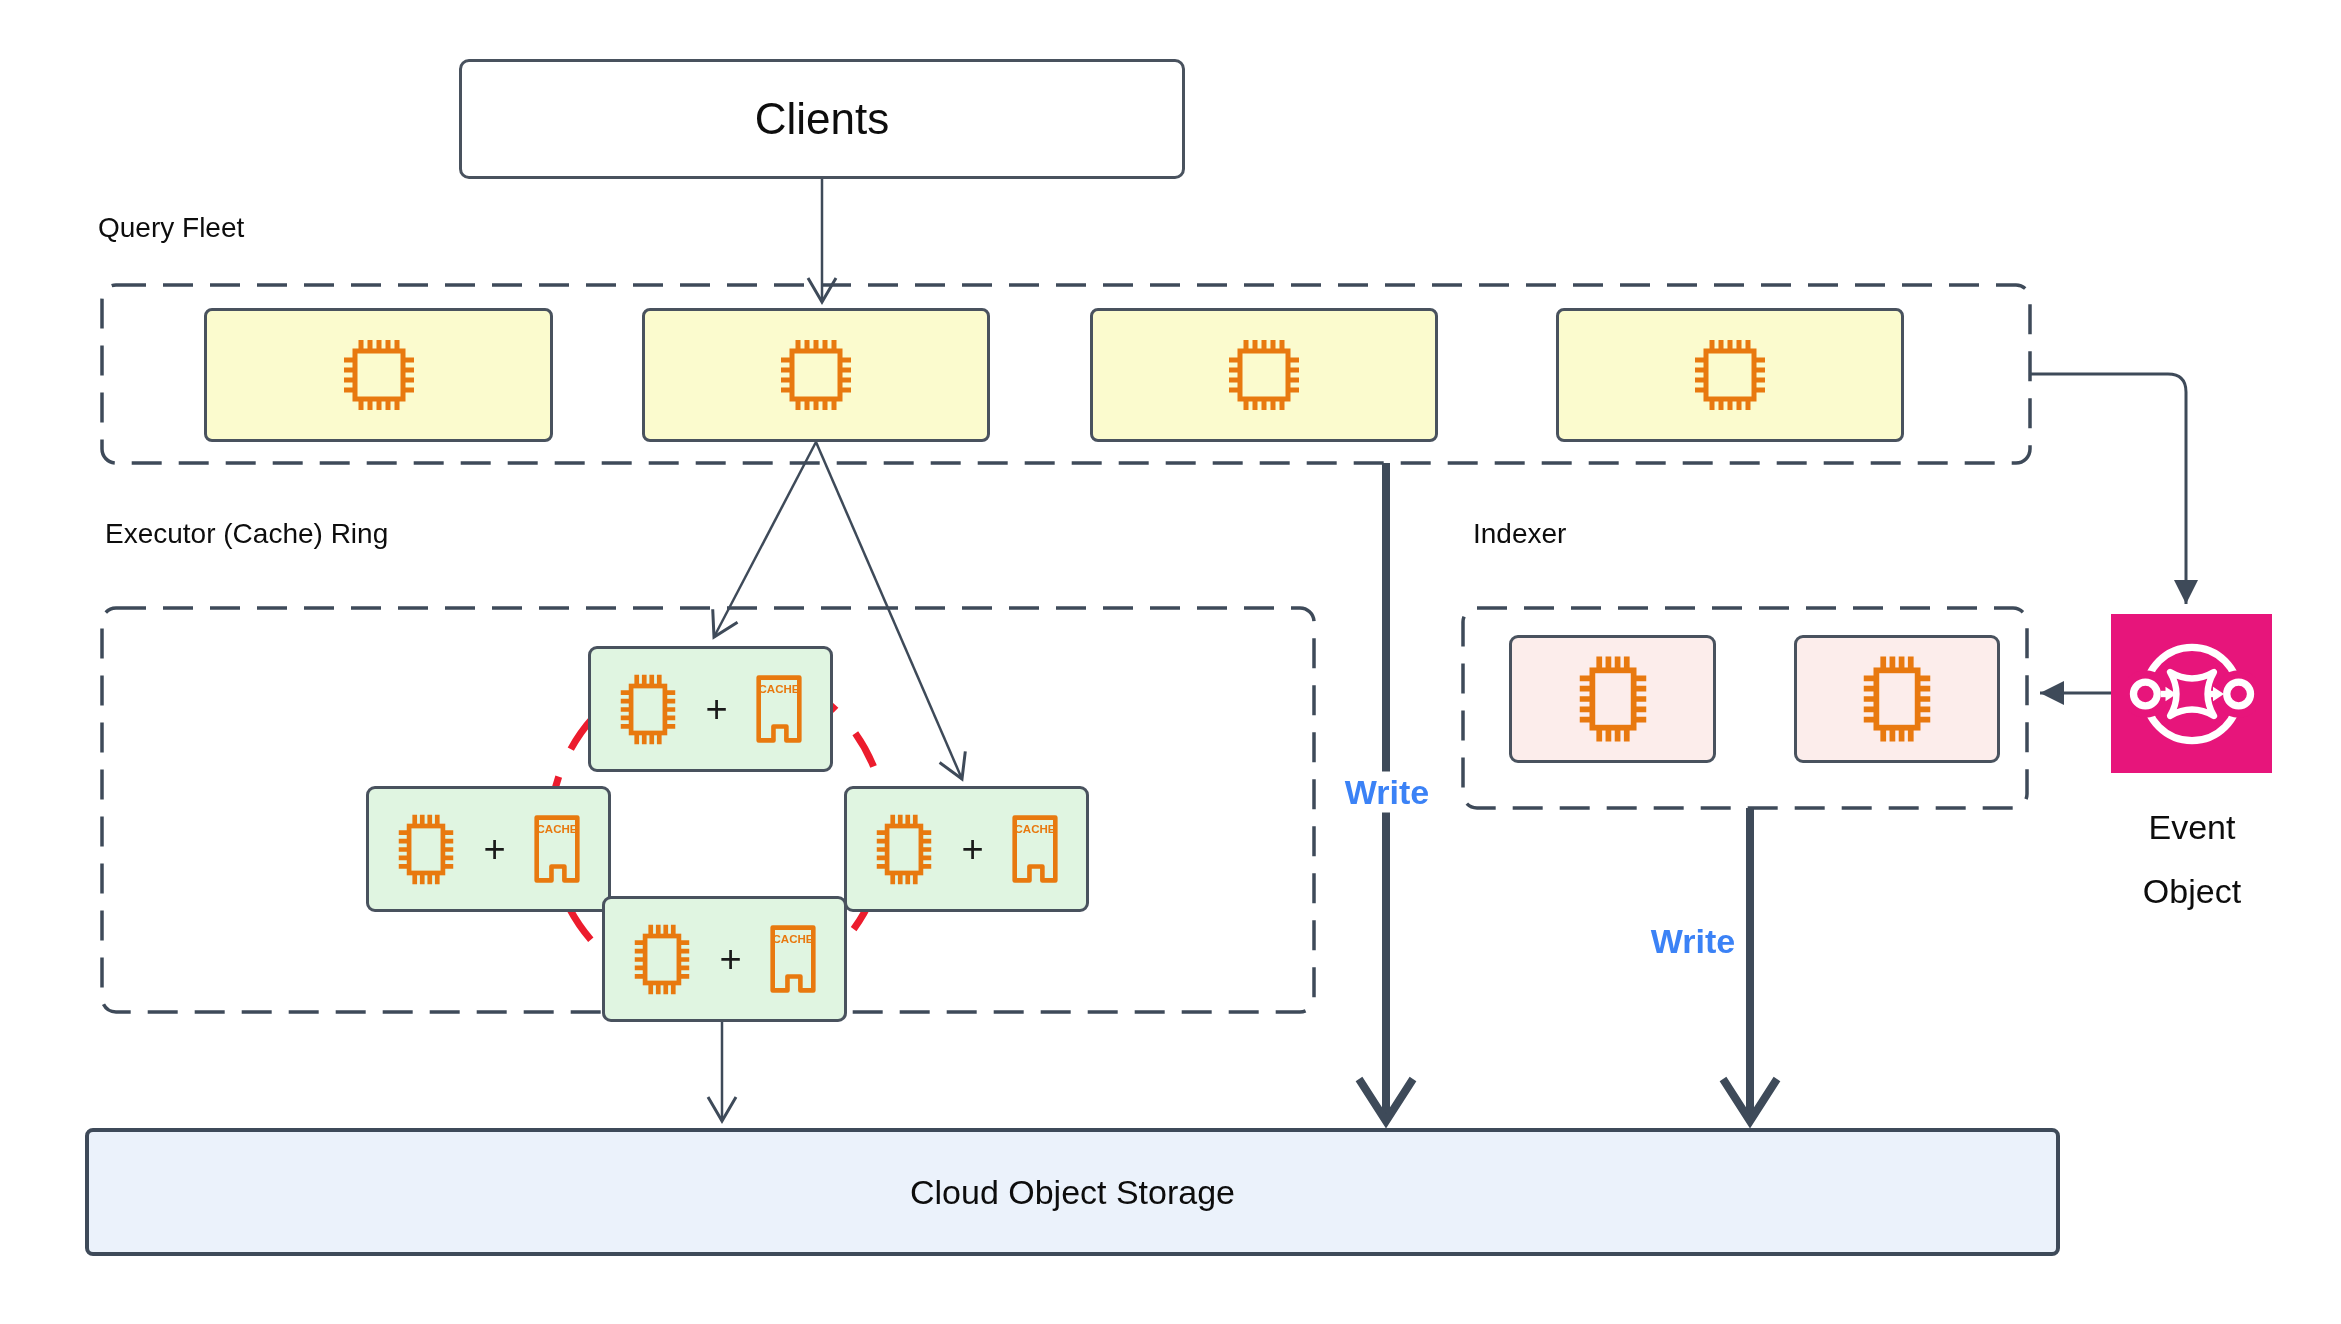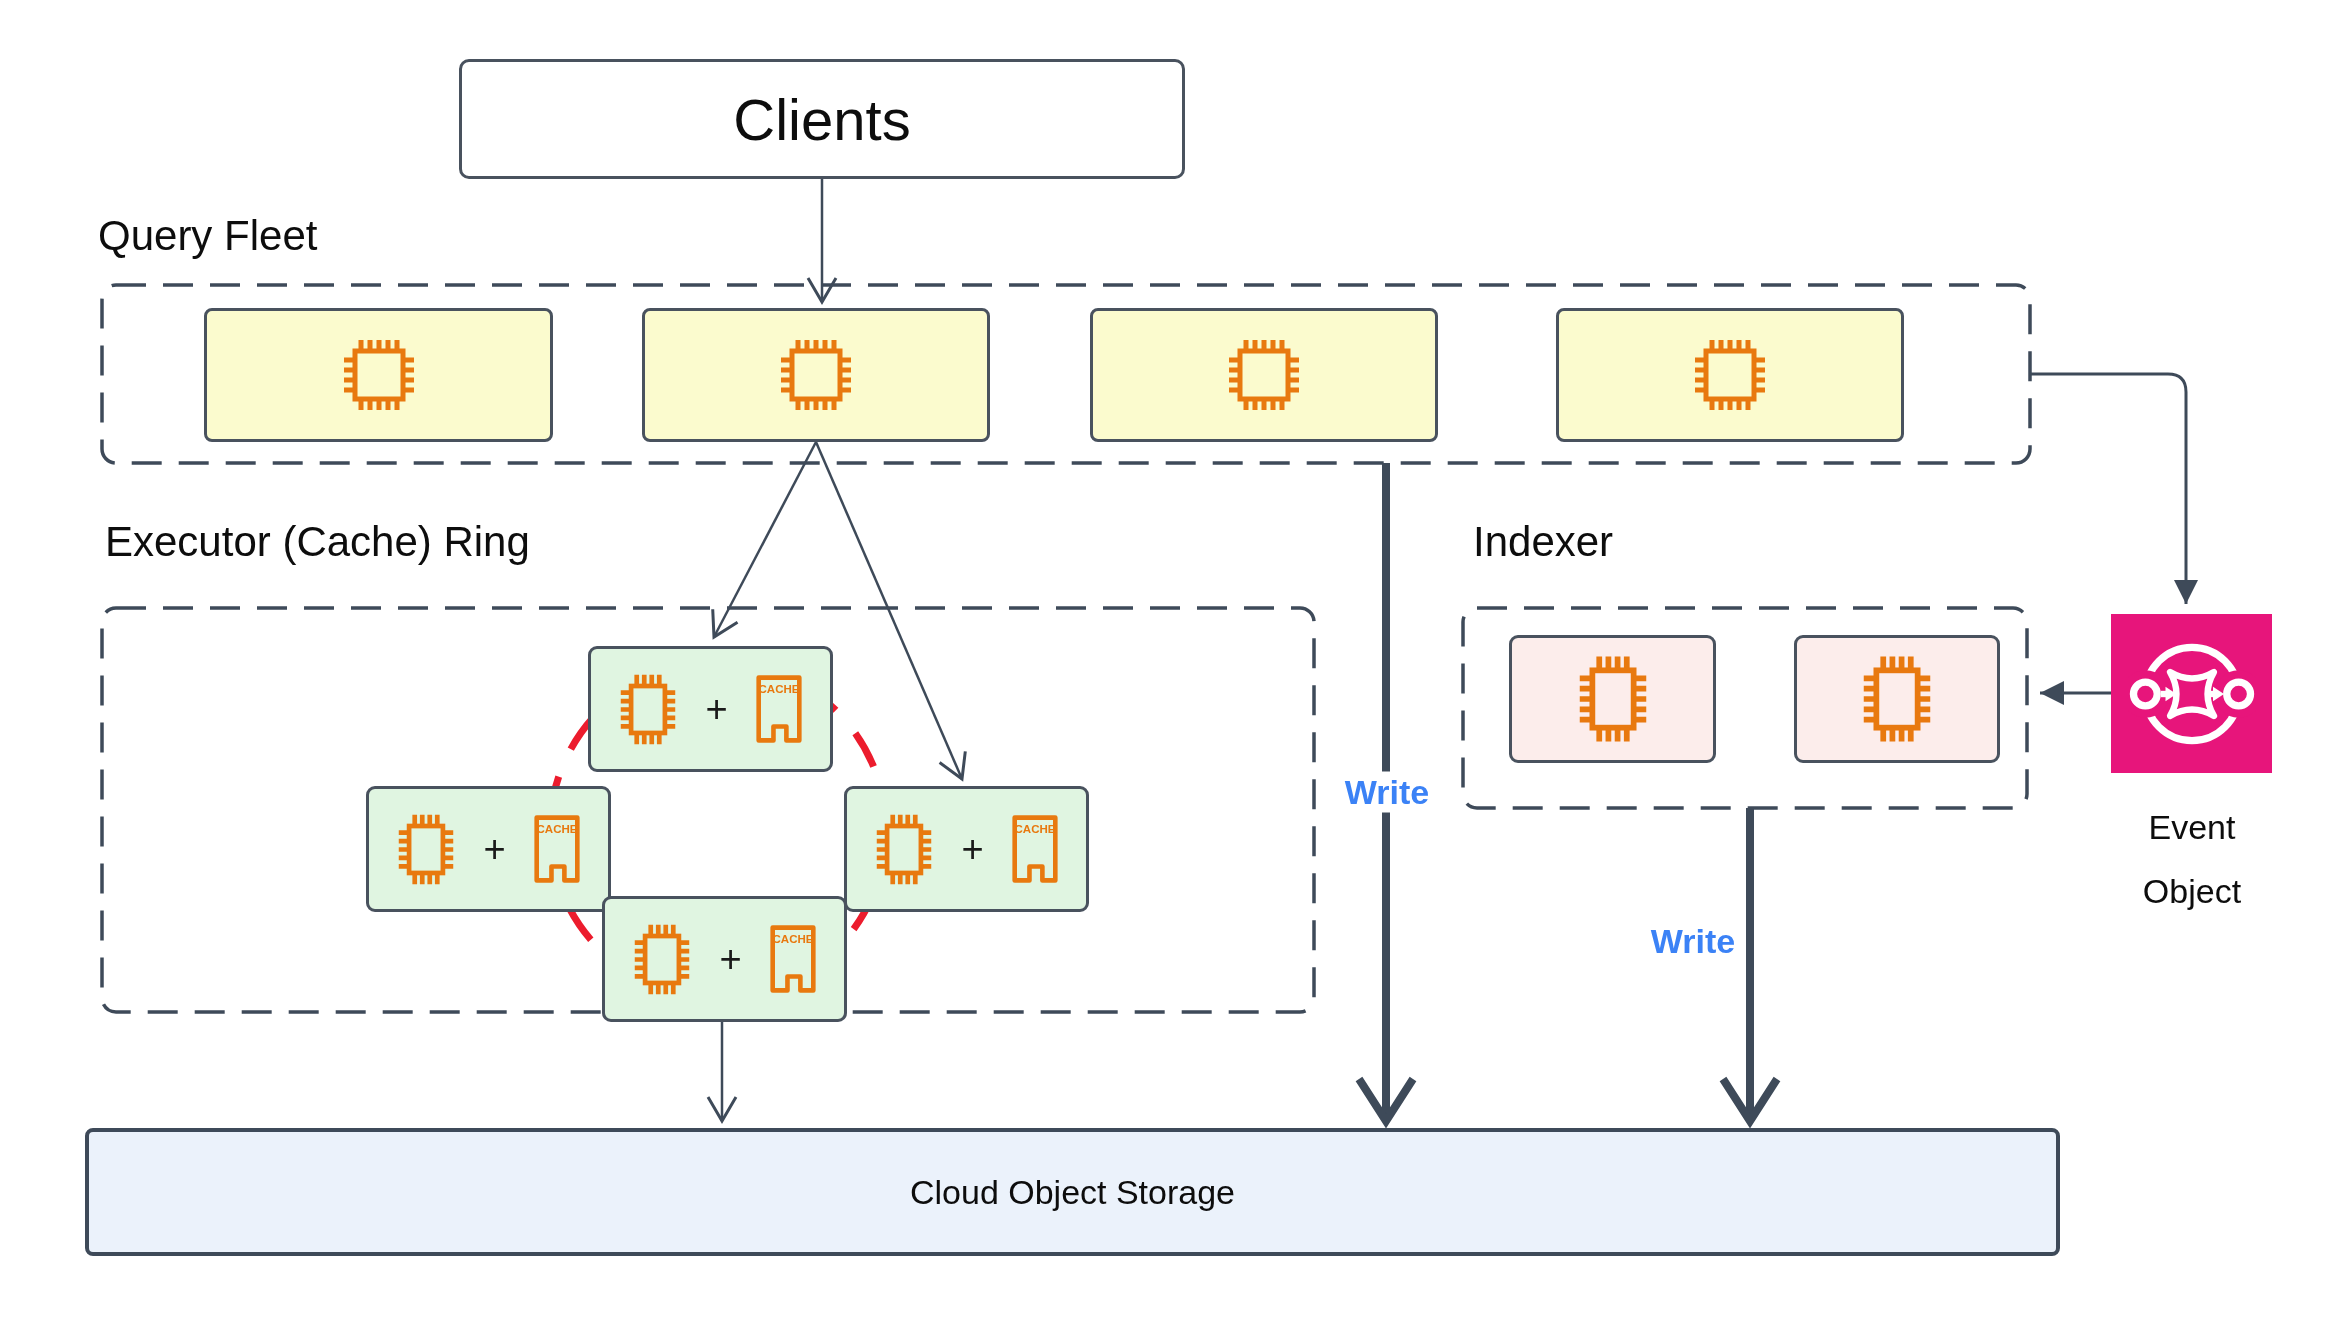--- a/index.html
+++ b/index.html
@@ -21,23 +21,23 @@
   }
   .layer{position:absolute;left:0;top:0;}
   .dashedrect{fill:none;stroke:var(--slate);stroke-width:3.5;stroke-dasharray:30 17;}
   .ring{fill:none;stroke:var(--red);stroke-width:7;stroke-dasharray:38 30;}
   .thin{stroke:var(--slate);stroke-width:2.5;fill:none;}
   .thin2{stroke:var(--slate);stroke-width:3;fill:none;}
   .thick{stroke:var(--slate);stroke-width:8;fill:none;}
   .node{position:absolute;box-sizing:border-box;display:flex;align-items:center;justify-content:center;}
   .clients{
     left:459px;top:59px;width:726px;height:120px;background:#fff;border:3px solid var(--border);
-    border-radius:10px;font-size:58px;
-  }
-  .seclabel{position:absolute;font-size:42px;color:var(--ink);white-space:nowrap;}
+    border-radius:10px;font-size:44px;
+  }
+  .seclabel{position:absolute;font-size:28px;color:var(--ink);white-space:nowrap;}
   .ybox{width:348px;height:134px;background:var(--yellow);border:3px solid var(--border);border-radius:8px;top:308px;}
   .gbox{width:245px;height:126px;background:var(--green);border:3px solid var(--border);border-radius:9px;gap:26px;}
   .pbox{width:206px;height:128px;background:var(--pinkfill);border:3px solid var(--border);border-radius:9px;top:635px;}
   .plus{font-size:38px;color:#1a1a1a;line-height:1;}
   .eqbox{left:2111px;top:614px;width:161px;height:159px;background:var(--eq-pink);border:none;}
   .eqlabel{position:absolute;left:2096px;top:795px;width:192px;text-align:center;font-size:34px;line-height:64px;}
   .writelabel{
     position:absolute;transform:translate(-50%,-50%);font-size:34px;font-weight:bold;color:#3b82f6;
     background:#ffffff;padding:1px 5px;white-space:nowrap;
   }

